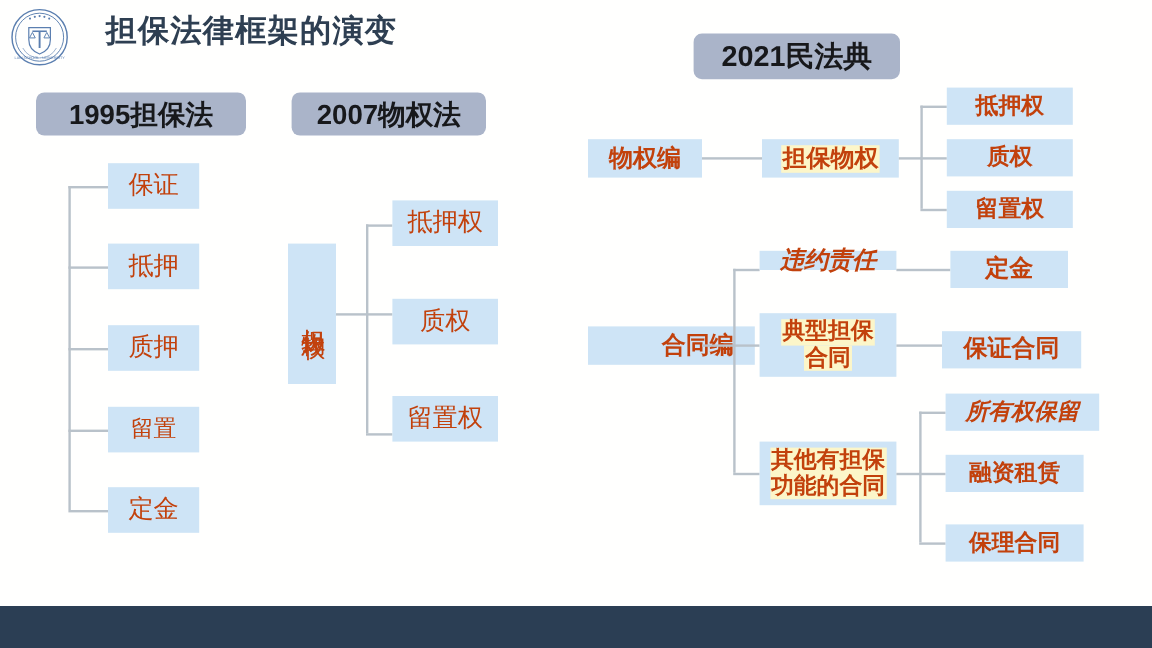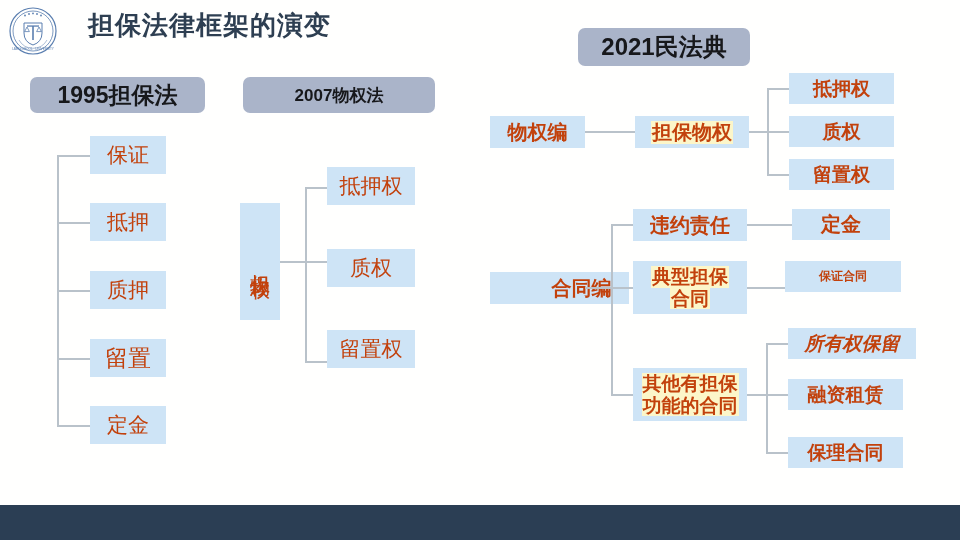--- a/index.html
+++ b/index.html
@@ -93,24 +93,24 @@
   <div class="ln-v" style="left:57px;top:155px;height:270px;"></div>
   <div class="ln-h" style="left:57px;top:155px;width:33px;"></div>
   <div class="ln-h" style="left:57px;top:222px;width:33px;"></div>
   <div class="ln-h" style="left:57px;top:290px;width:33px;"></div>
   <div class="ln-h" style="left:57px;top:358px;width:33px;"></div>
   <div class="ln-h" style="left:57px;top:425px;width:33px;"></div>
 
   <div class="node" style="left:90px;top:136px;width:76px;height:38px;font-size:21px;">保证</div>
   <div class="node" style="left:90px;top:203px;width:76px;height:38px;font-size:21px;">抵押</div>
   <div class="node" style="left:90px;top:271px;width:76px;height:38px;font-size:21px;">质押</div>
-  <div class="node" style="left:90px;top:339px;width:76px;height:38px;font-size:23px;">留置</div>
+  <div class="node" style="left:90px;top:339px;width:76px;height:38px;font-size:19px;">留置</div>
   <div class="node" style="left:90px;top:406px;width:76px;height:38px;font-size:21px;">定金</div>
 
-  <div class="hdr" style="left:243px;top:77px;width:192px;height:36px;font-size:17px;">2007物权法</div>
+  <div class="hdr" style="left:243px;top:77px;width:162px;height:36px;font-size:23px;">2007物权法</div>
 
   <div class="node vert" style="left:240px;top:203px;width:40px;height:117px;font-size:20px;">担保物权</div>
 
   <div class="ln-h" style="left:280px;top:261px;width:26px;"></div>
   <div class="ln-v" style="left:305px;top:187px;height:174px;"></div>
   <div class="ln-h" style="left:305px;top:187px;width:22px;"></div>
   <div class="ln-h" style="left:305px;top:261px;width:22px;"></div>
   <div class="ln-h" style="left:305px;top:361px;width:22px;"></div>
 
   <div class="node" style="left:327px;top:167px;width:88px;height:38px;font-size:21px;">抵押权</div>
@@ -138,37 +138,37 @@
   <div class="node bold" style="left:789px;top:159px;width:105px;height:31px;font-size:19px;">留置权</div>
 
   <div class="node bold" style="left:490px;top:272px;width:95px;height:32px;font-size:20px;padding-left:44px;">合同编</div>
 
   <div class="ln-h" style="left:585px;top:287px;width:27px;"></div>
   <div class="ln-v" style="left:611px;top:224px;height:170px;"></div>
   <div class="ln-h" style="left:611px;top:224px;width:22px;"></div>
   <div class="ln-h" style="left:611px;top:287px;width:22px;"></div>
   <div class="ln-h" style="left:611px;top:394px;width:22px;"></div>
 
-  <div class="node bold" style="left:633px;top:209px;width:114px;height:32px;font-size:20px;">违约责任</div>
+  <div class="node bold" style="left:633px;top:209px;width:114px;height:16px;font-size:20px;font-style:italic;">违约责任</div>
 
   <div class="node bold" style="left:633px;top:261px;width:114px;height:53px;font-size:19px;flex-direction:column;">
     <span class="hl">典型担保</span>
     <span class="hl">合同</span>
   </div>
 
   <div class="node bold" style="left:633px;top:368px;width:114px;height:53px;font-size:19px;flex-direction:column;">
     <span class="hl">其他有担保</span>
     <span class="hl">功能的合同</span>
   </div>
 
   <div class="ln-h" style="left:747px;top:224px;width:45px;"></div>
   <div class="node bold" style="left:792px;top:209px;width:98px;height:31px;font-size:20px;">定金</div>
 
   <div class="ln-h" style="left:747px;top:287px;width:38px;"></div>
-  <div class="node bold" style="left:785px;top:261px;width:116px;height:31px;font-size:12px;">保证合同</div>
+  <div class="node bold" style="left:785px;top:276px;width:116px;height:31px;font-size:20px;">保证合同</div>
 
   <div class="ln-h" style="left:747px;top:394px;width:20px;"></div>
   <div class="ln-v" style="left:766px;top:343px;height:109px;"></div>
   <div class="ln-h" style="left:766px;top:343px;width:22px;"></div>
   <div class="ln-h" style="left:766px;top:394px;width:22px;"></div>
   <div class="ln-h" style="left:766px;top:452px;width:22px;"></div>
 
   <div class="node bold" style="left:788px;top:328px;width:128px;height:31px;font-size:19px;font-style:italic;">所有权保留</div>
   <div class="node bold" style="left:788px;top:379px;width:115px;height:31px;font-size:19px;">融资租赁</div>
   <div class="node bold" style="left:788px;top:437px;width:115px;height:31px;font-size:19px;">保理合同</div>

